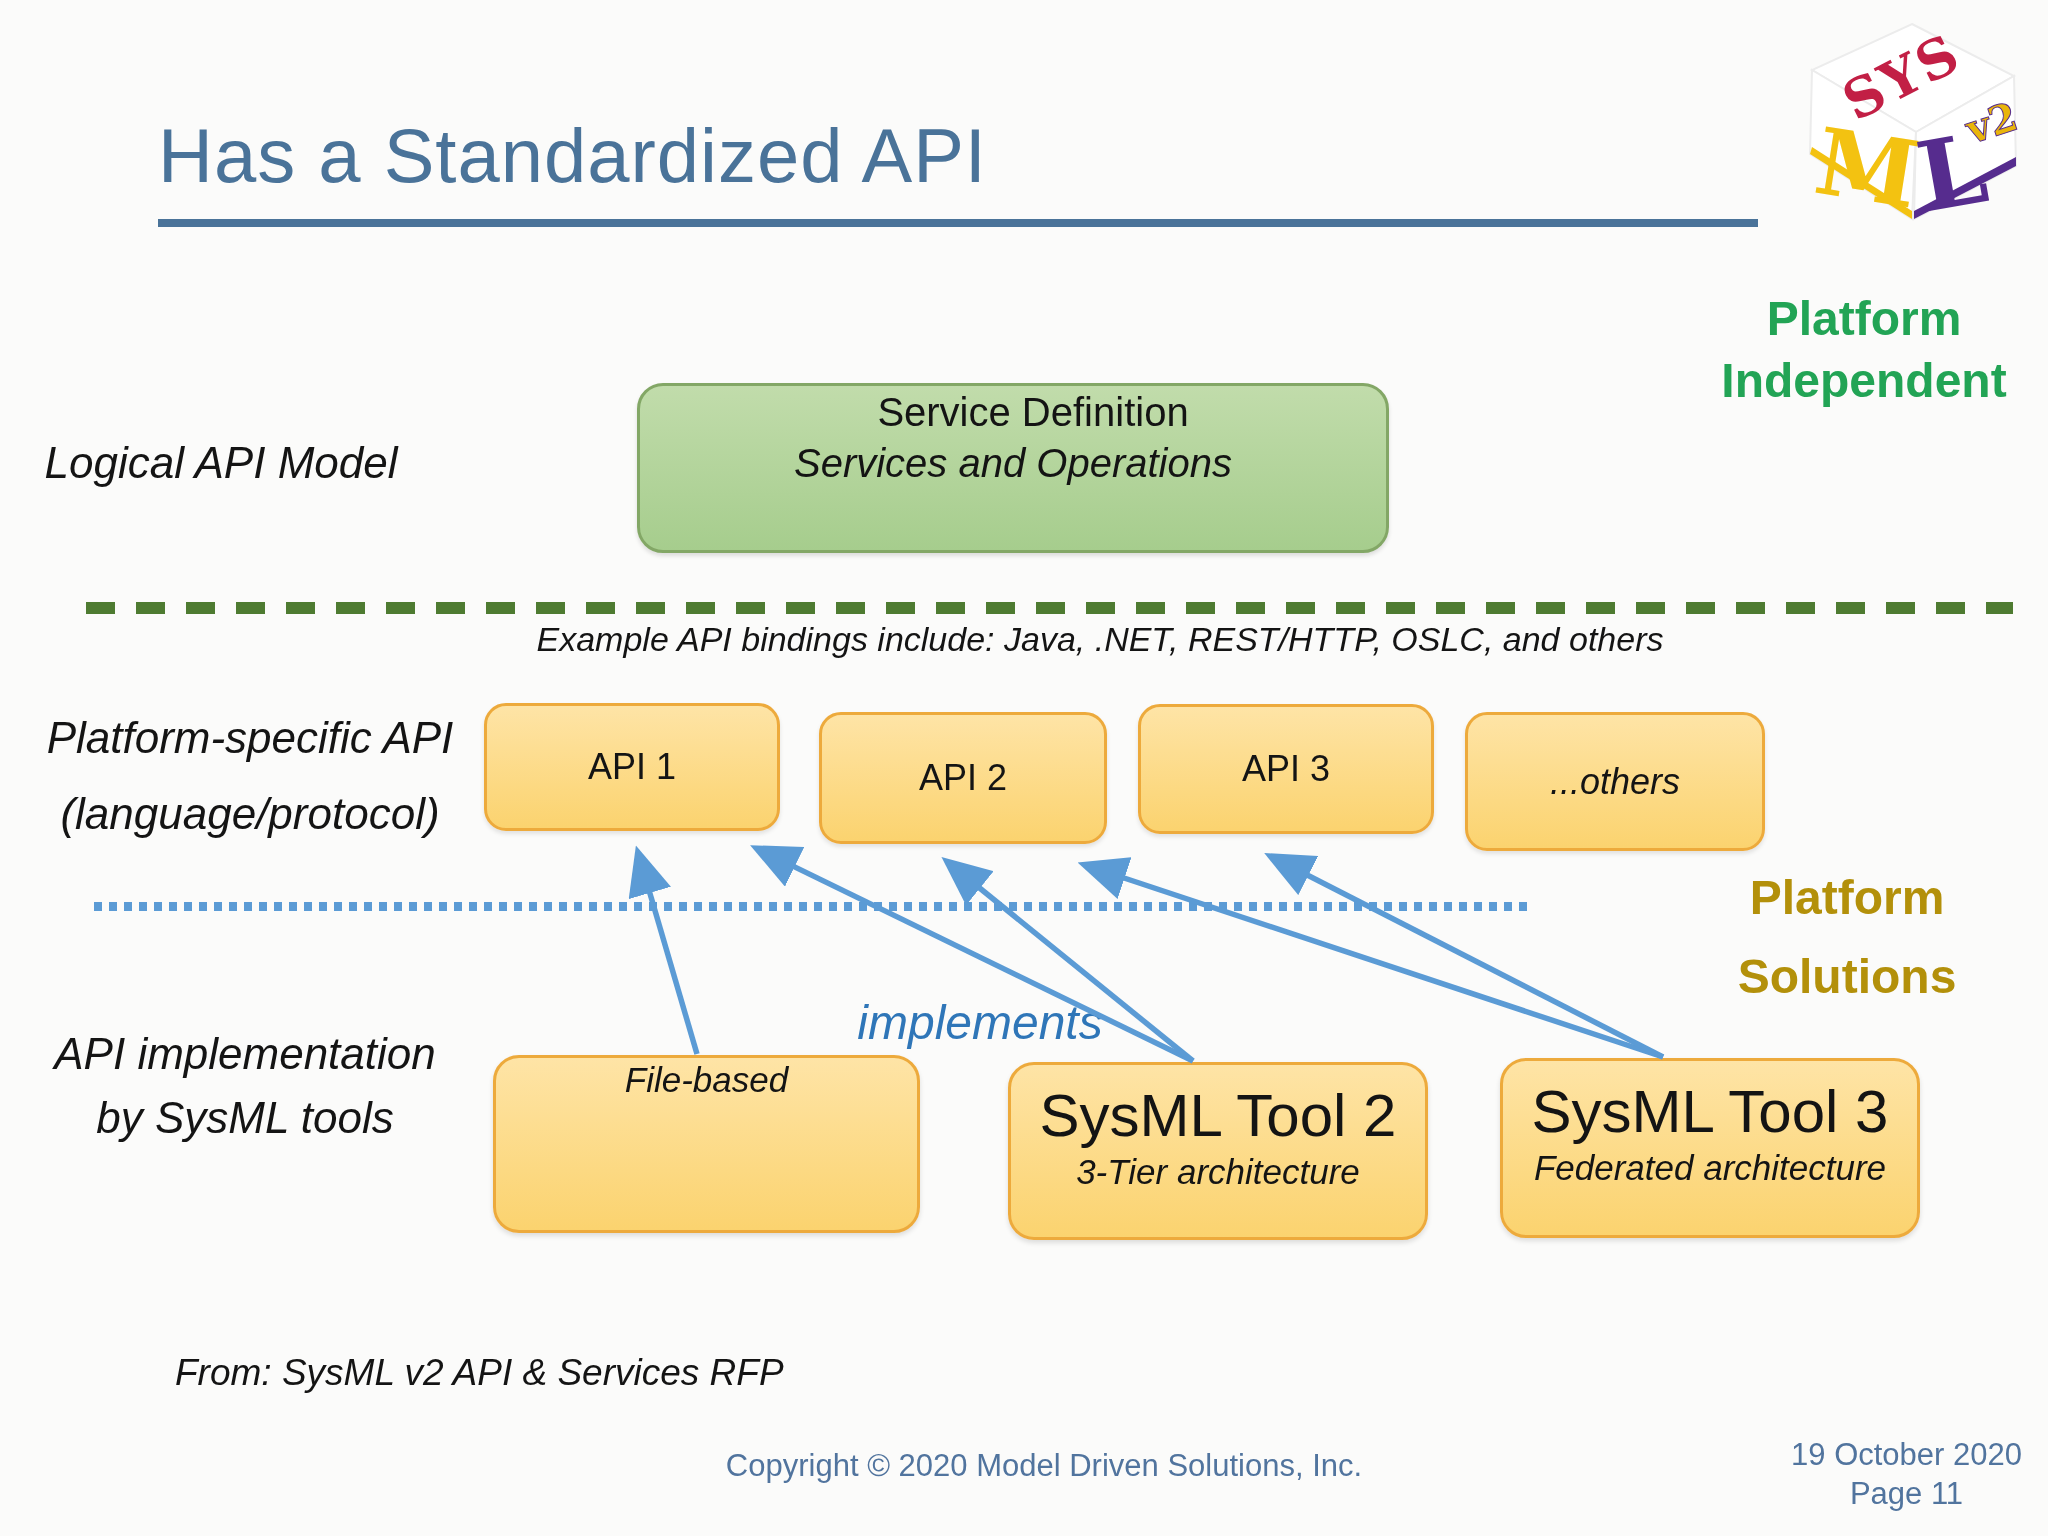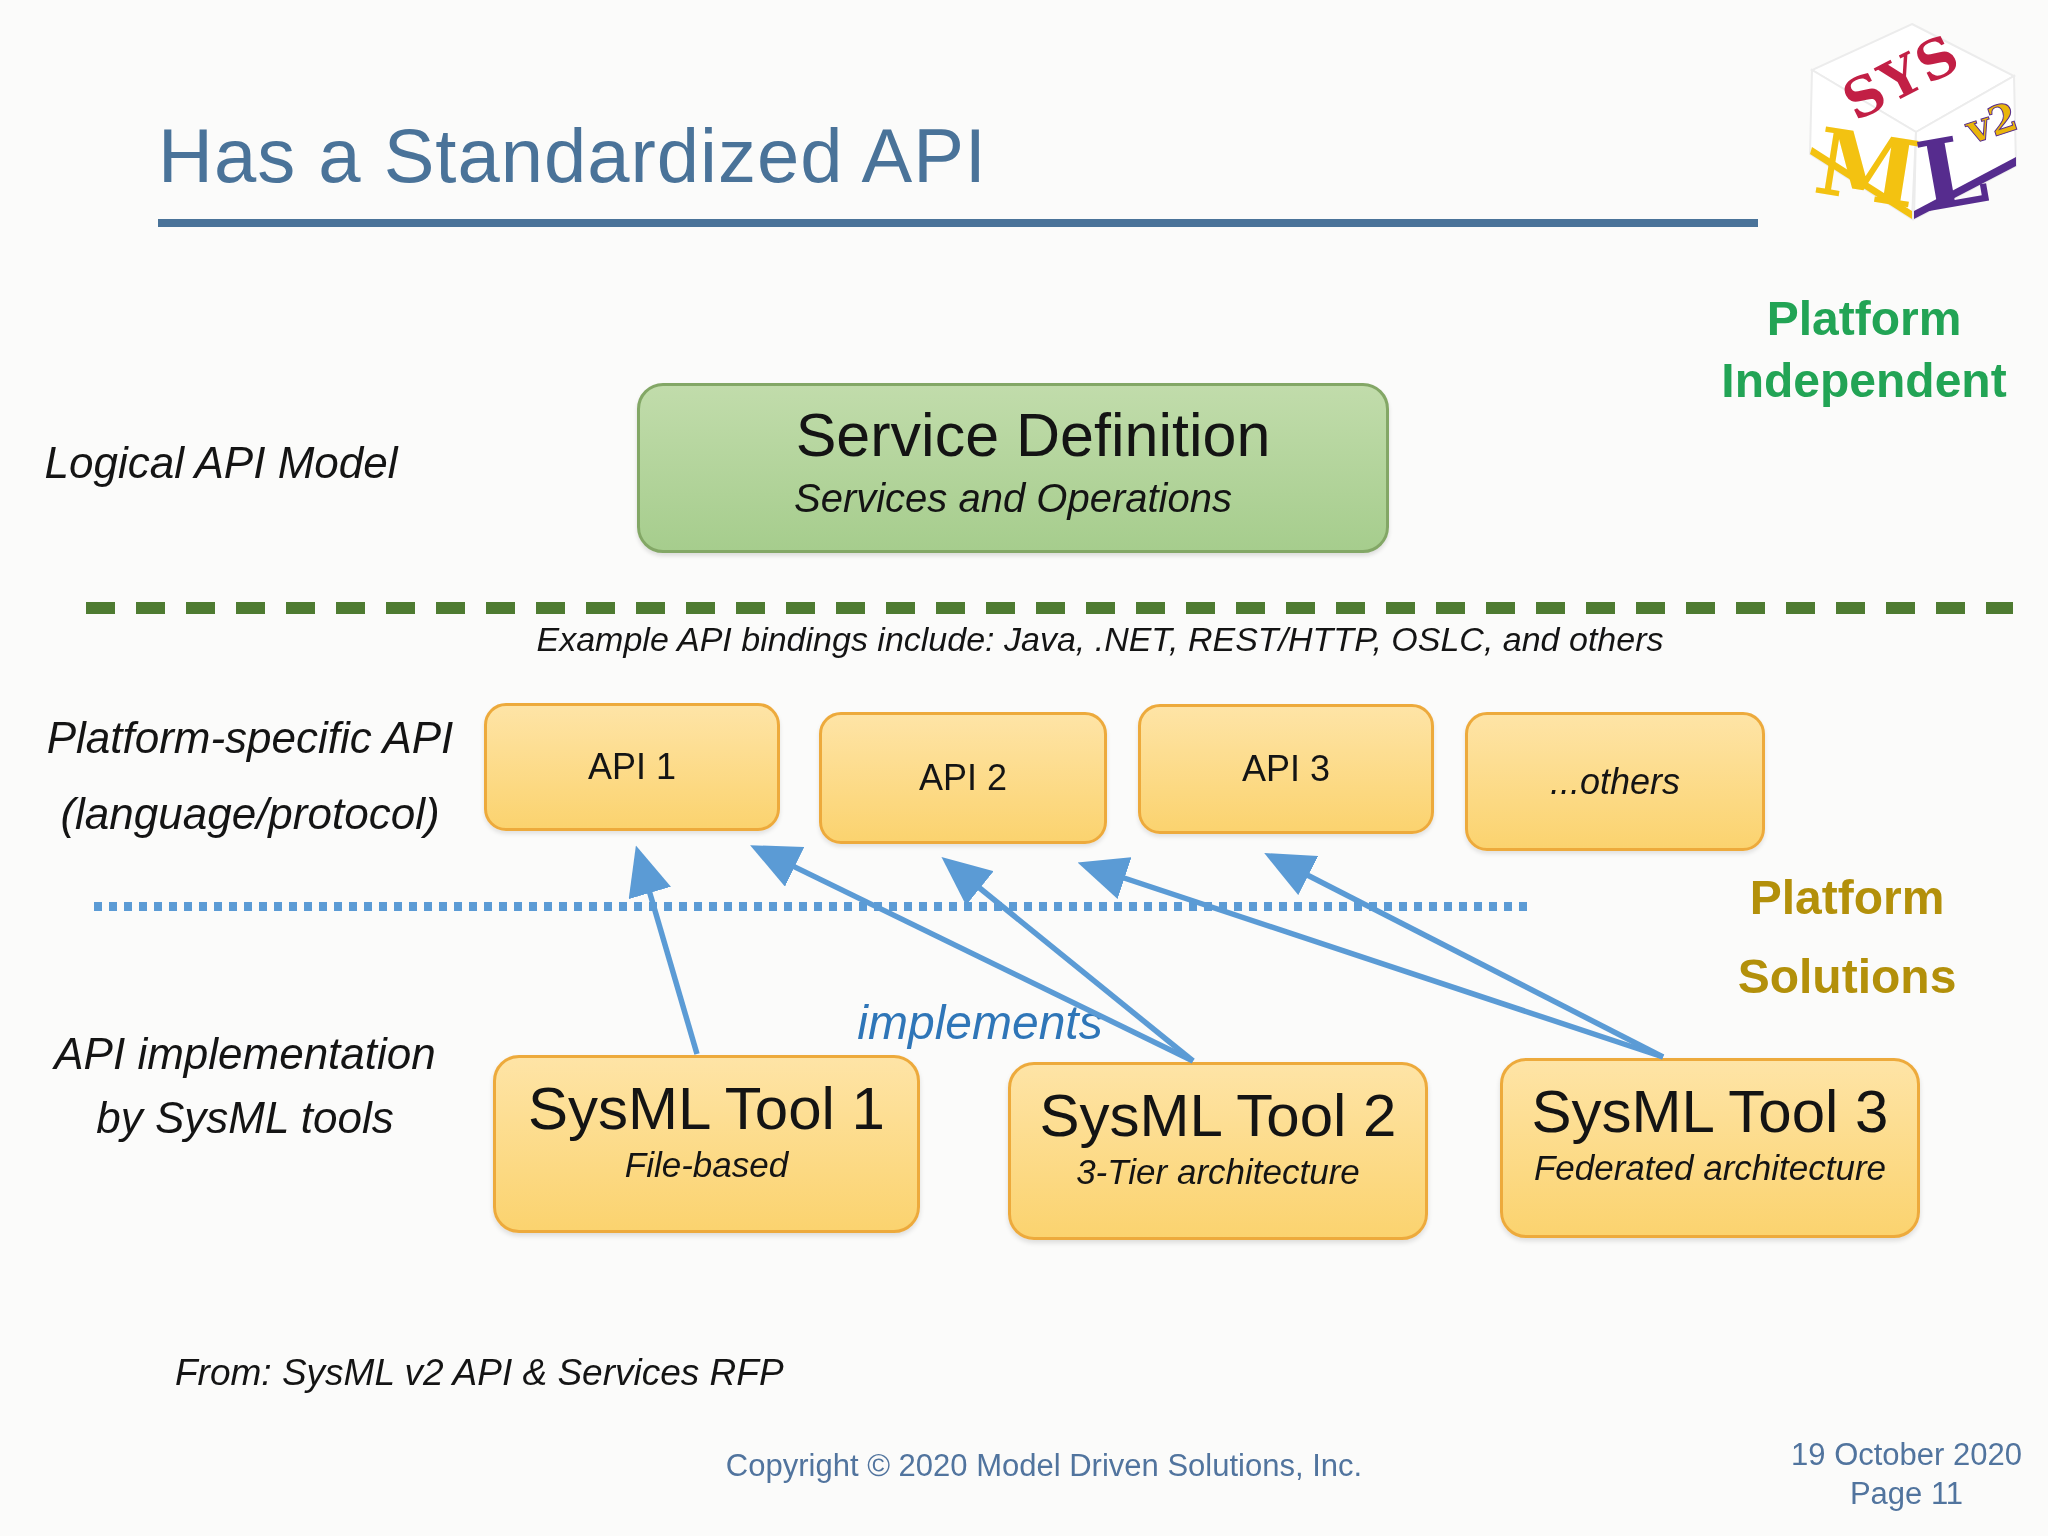--- a/index.html
+++ b/index.html
@@ -31,21 +31,21 @@
 
   .side-label{position:absolute;text-align:center;font-style:italic;color:var(--text-black);}
   .label-logical{left:36px;top:438px;width:370px;font-size:44px;}
   .label-api{left:20px;top:700px;width:460px;font-size:44px;line-height:1.72;}
   .label-tools{left:35px;top:1022px;width:420px;font-size:44px;line-height:1.45;}
 
   .service-box{position:absolute;left:637px;top:383px;width:752px;height:170px;border-radius:26px;
     background:linear-gradient(180deg,var(--green-box-fill-top),var(--green-box-fill-bottom));
     border:3px solid var(--green-box-border);text-align:center;color:var(--text-black);
     box-shadow:0 3px 4px rgba(0,0,0,.12);}
-  .service-title{font-size:61px;margin-top:14px;padding-left:40px;}
+  .service-title{font-size:40px;margin-top:4px;padding-left:40px;}
   .service-sub{font-size:40px;font-style:italic;margin-top:6px;}
 
   .corner-note{position:absolute;text-align:center;font-weight:bold;white-space:nowrap;}
   .plat-indep{right:14px;top:288px;width:340px;font-size:48px;line-height:1.3;color:var(--platform-independent-green);}
   .plat-spec{right:36px;top:858px;width:330px;font-size:48px;line-height:1.65;color:var(--platform-specific-gold);}
 
   .dashed-line{position:absolute;left:86px;top:602px;width:1927px;height:12px;
     background:repeating-linear-gradient(90deg,var(--dash-green) 0 29px,transparent 29px 50px);}
   .dotted-line{position:absolute;left:94px;top:902px;width:1440px;height:9px;
     background:repeating-linear-gradient(90deg,var(--arrow-blue) 0 8px,transparent 8px 15px);}
@@ -137,21 +137,20 @@
   </div>
 
   <div class="implements">implements</div>
 
   <div class="side-label label-tools">
     <div>API implementation</div>
     <div>by SysML tools</div>
   </div>
 
   <div class="tool-box tool-1">
-    <div class="tool-title">SysML Tool 1</div>
     <div class="tool-sub">File-based</div>
   </div>
   <div class="tool-box tool-2">
     <div class="tool-title">SysML Tool 2</div>
     <div class="tool-sub">3-Tier architecture</div>
   </div>
   <div class="tool-box tool-3">
     <div class="tool-title">SysML Tool 3</div>
     <div class="tool-sub">Federated architecture</div>
   </div>

